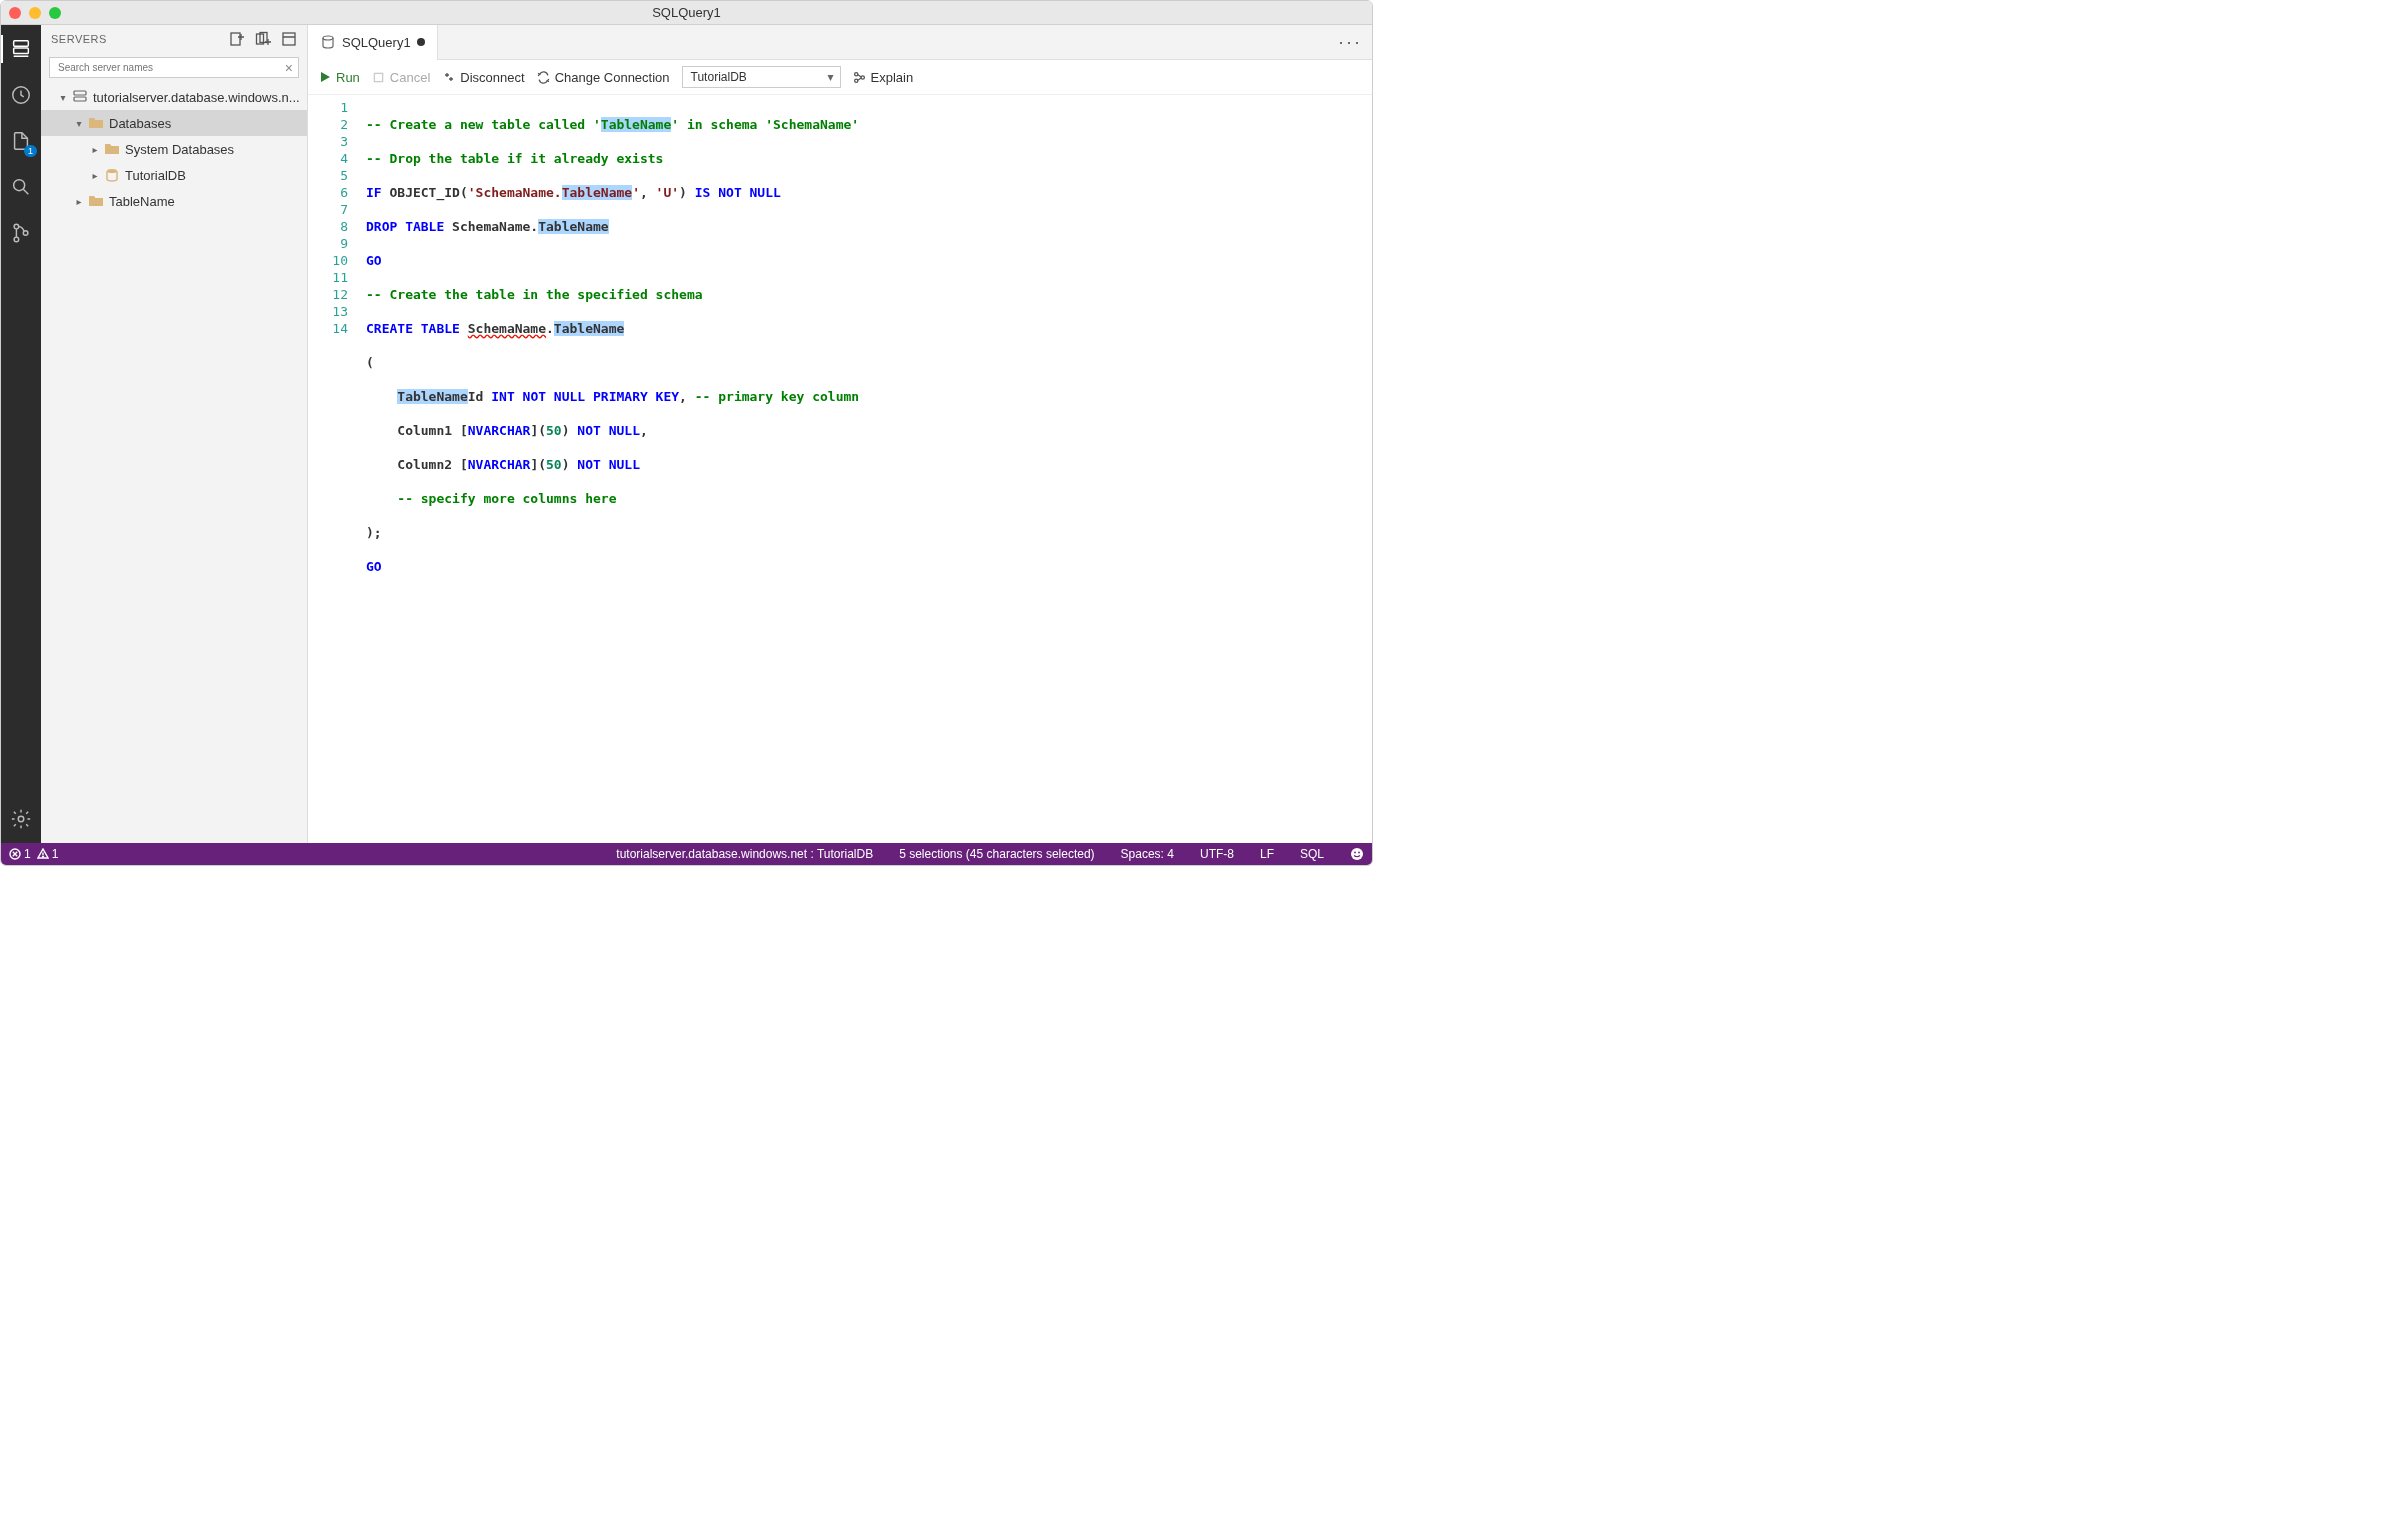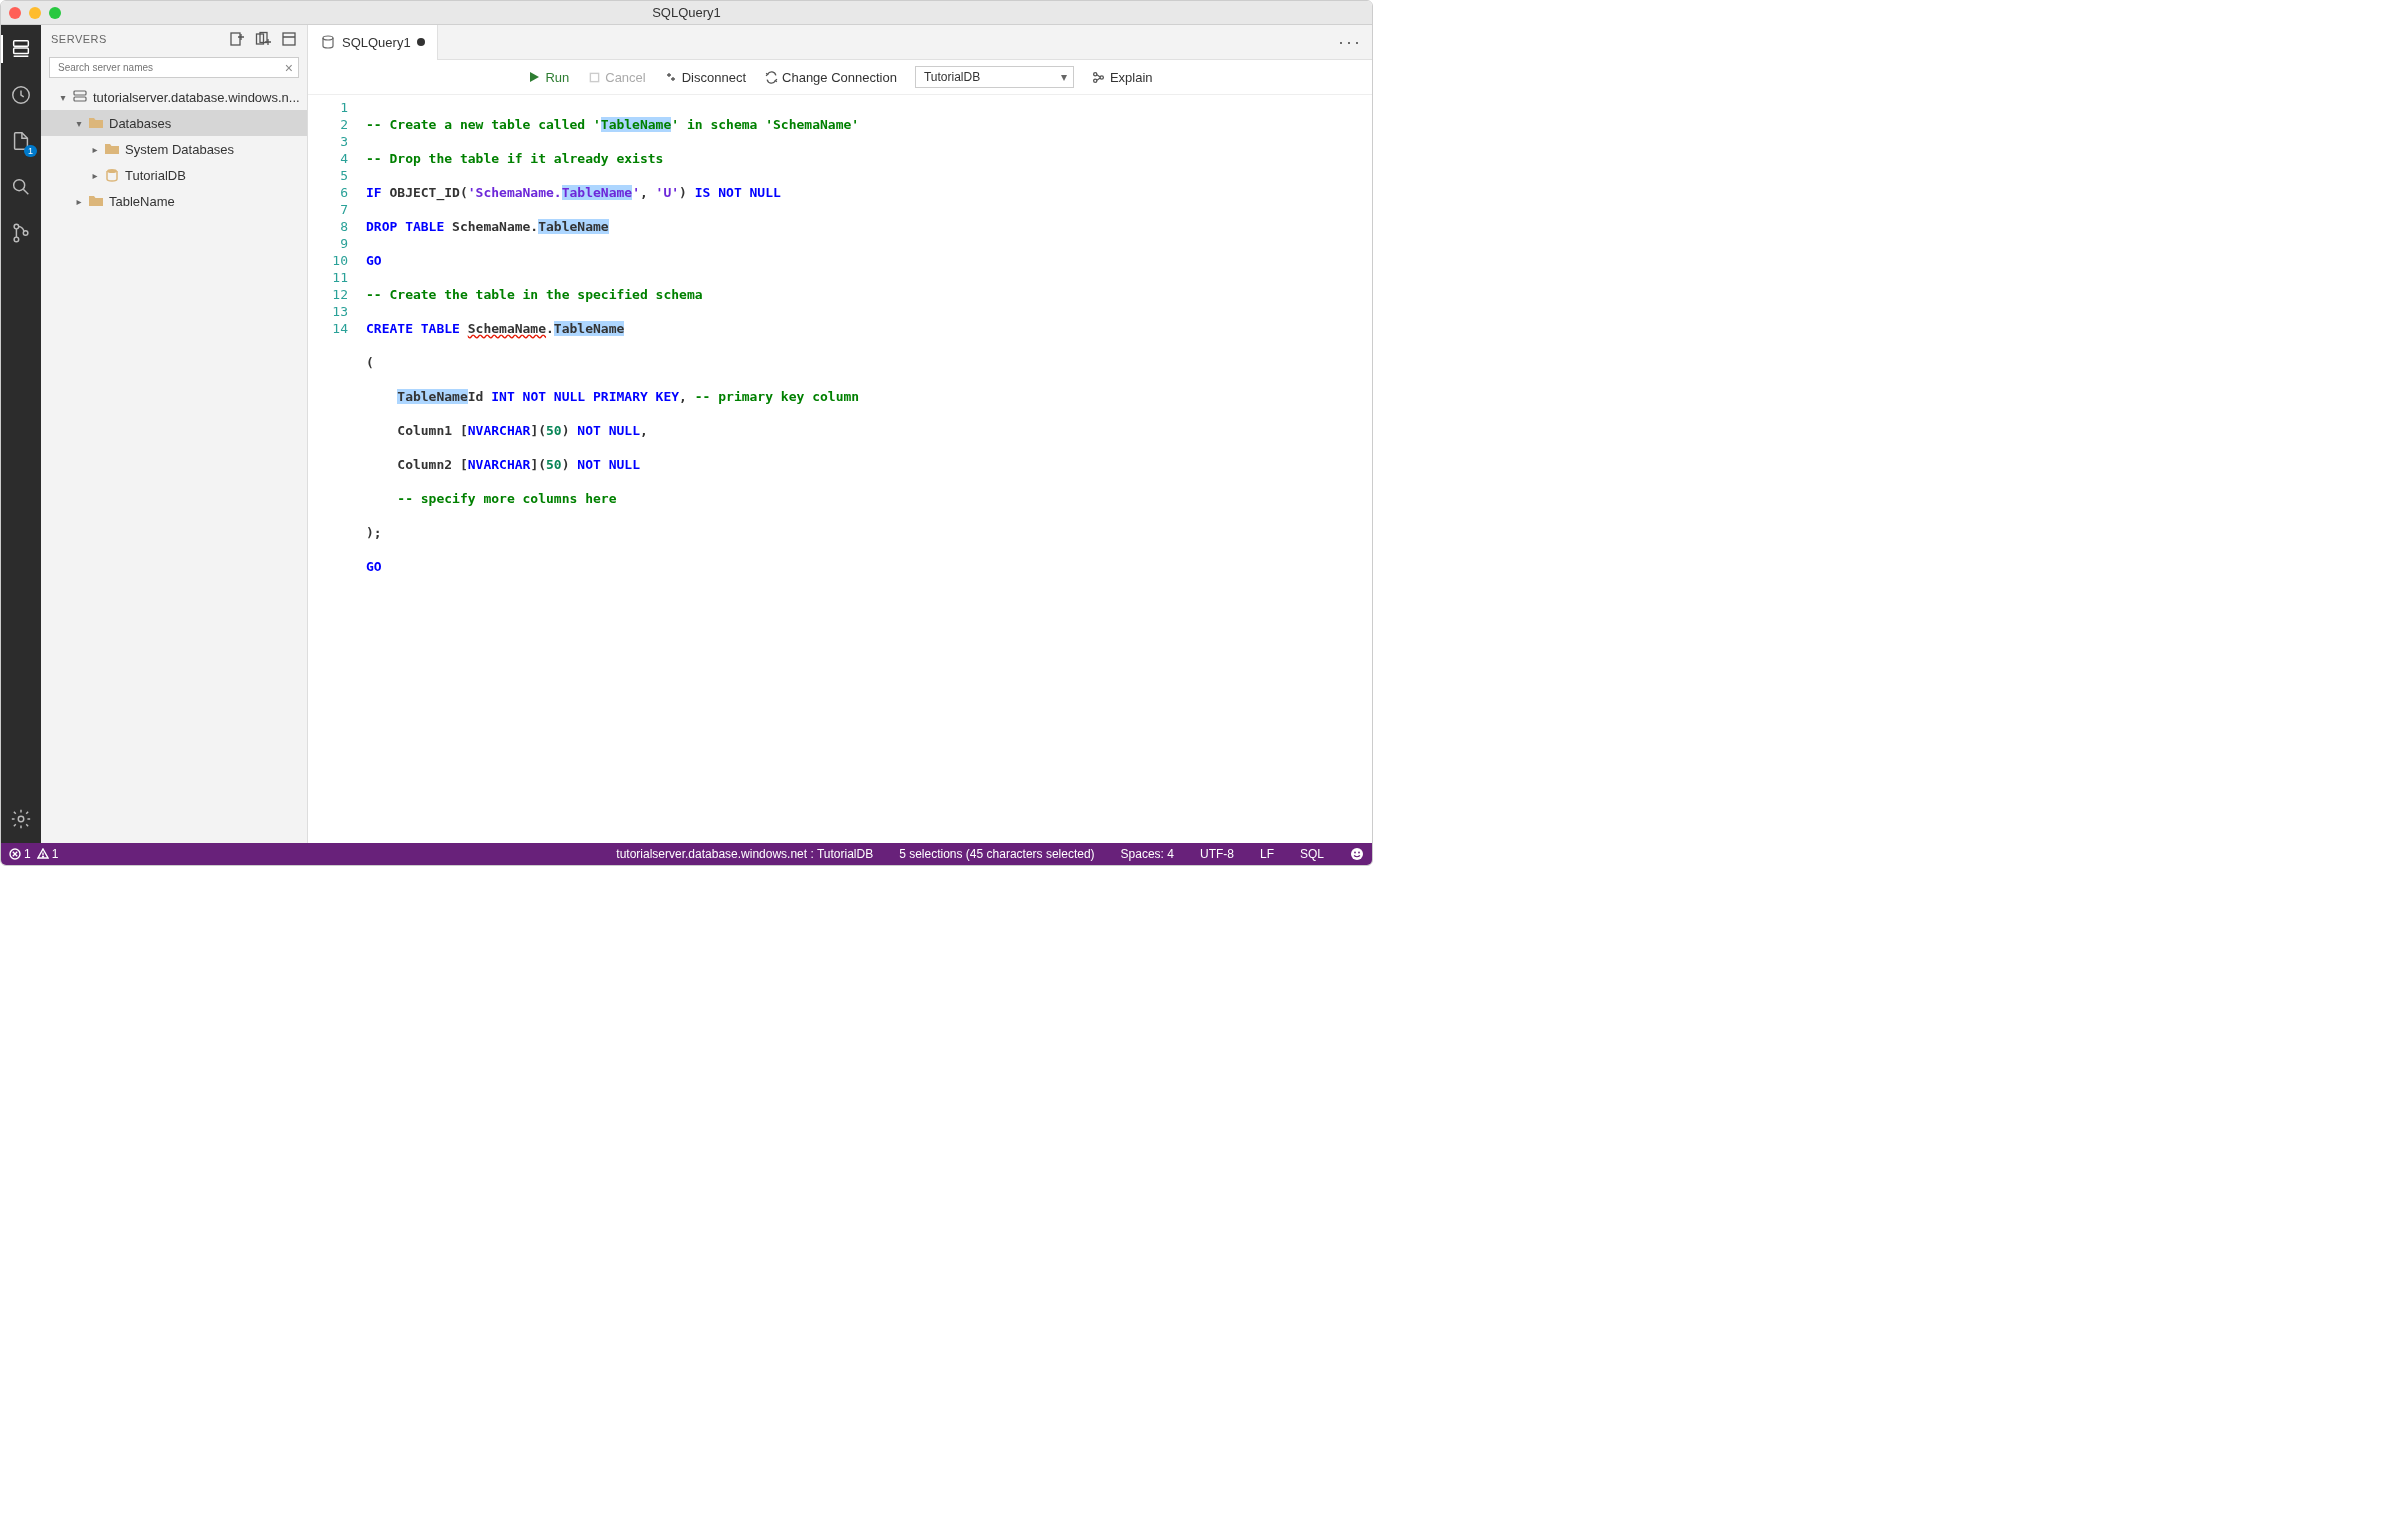--- a/index.html
+++ b/index.html
@@ -44,37 +44,37 @@
 .indent-3 { padding-left: 46px; }
 
 .editor-area { flex: 1; display: flex; flex-direction: column; background: #fff; min-width: 0; }
 
 .tabs-row { display: flex; align-items: center; background: #f3f3f3; height: 35px; border-bottom: 1px solid #e0e0e0; }
 .tab { display: flex; align-items: center; gap: 6px; padding: 0 12px; height: 35px; background: #fff; border-right: 1px solid #e0e0e0; font-size: 13px; cursor: pointer; }
 .tab-icon { width: 16px; height: 16px; display: inline-flex; align-items: center; justify-content: center; }
 .tab-dirty { width: 8px; height: 8px; border-radius: 50%; background: #333; }
 .tabs-actions { margin-left: auto; padding: 0 10px; color: #555; cursor: pointer; font-size: 18px; letter-spacing: 2px; }
 
-.toolbar { display: flex; align-items: center; gap: 18px; padding: 6px 10px; border-bottom: 1px solid #eee; font-size: 13px; color: #333; justify-content: center; }
+.toolbar { display: flex; align-items: center; gap: 12px; padding: 6px 10px; border-bottom: 1px solid #eee; font-size: 13px; color: #333; }
 .tb-btn { display: inline-flex; align-items: center; gap: 4px; cursor: pointer; }
 .tb-btn.disabled { color: #aaa; cursor: default; }
 .tb-run { color: #2e7d32; }
 .tb-icon { width: 14px; height: 14px; display: inline-flex; align-items: center; justify-content: center; }
 .db-select { border: 1px solid #ccc; padding: 3px 22px 3px 8px; background: #fff; font-size: 12px; position: relative; cursor: pointer; width: 159px; display: flex; align-items: center; }
 .db-select::after { content: "▾"; position: absolute; right: 6px; color: #666; }
 
 .code-area { flex: 1; display: flex; overflow: auto; font-family: "Menlo", "Consolas", monospace; font-size: 13px; line-height: 17px; }
 .gutter { width: 50px; text-align: right; color: #2aa198; padding: 4px 10px 0 0; user-select: none; }
 .gutter div { height: 17px; }
 .code { flex: 1; padding: 4px 0 0 8px; white-space: pre; }
 .code-line { height: 17px; font-weight: bold; }
 
 .tok-comment { color: #008000; }
 .tok-keyword { color: #0000ff; }
-.tok-string { color: #6d28d9; }
+.tok-string { color: #7f1d1d; }
 .tok-ident { color: #333; }
 .tok-num { color: #098658; }
 .tok-highlight { background: #add6ff; }
 .tok-error { text-decoration: underline wavy #e51400; text-decoration-skip-ink: none; }
 
 .status-bar { height: 22px; background: #68217a; color: #fff; display: flex; align-items: center; font-size: 12px; padding: 0 8px; }
 .status-left { display: flex; align-items: center; gap: 6px; }
 .status-right { margin-left: auto; display: flex; align-items: flex-end; gap: 26px; }
 .status-item { display: inline-flex; align-items: center; gap: 3px; cursor: pointer; }
 

